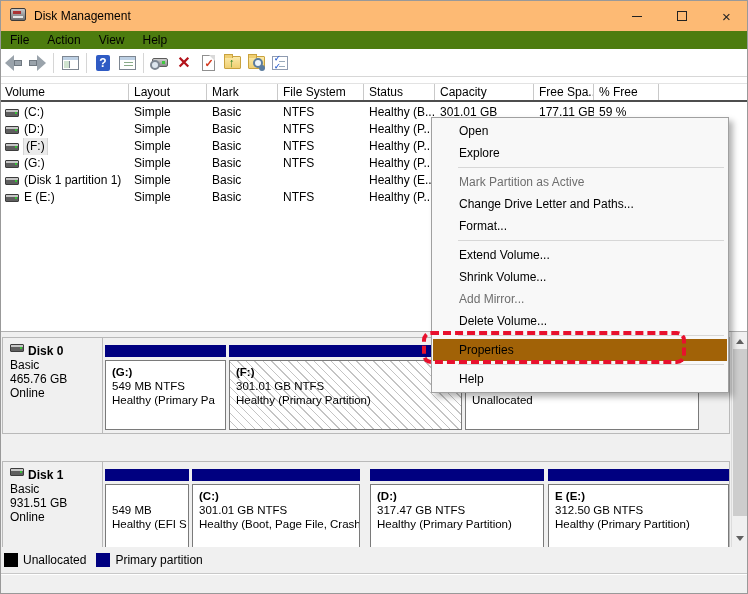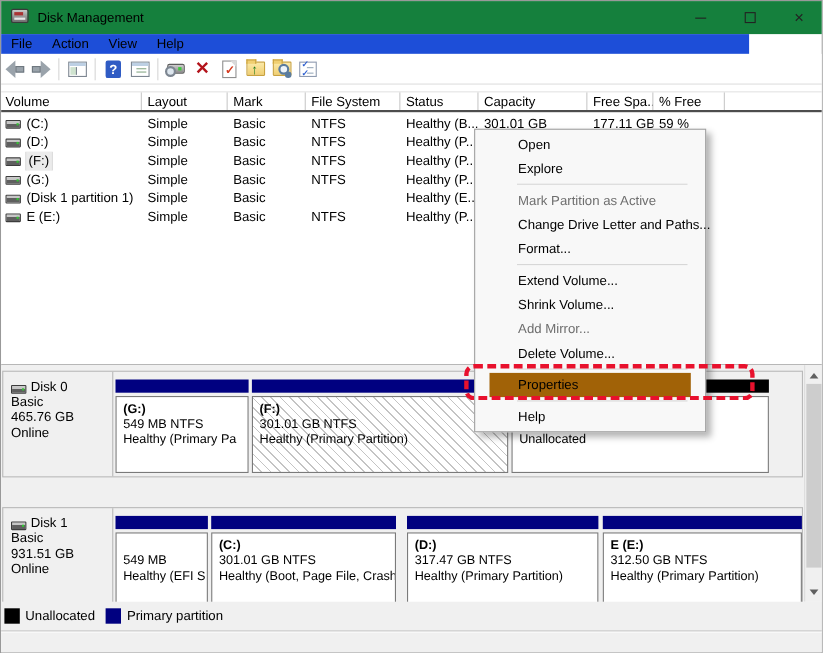--- a/index.html
+++ b/index.html
@@ -4,33 +4,33 @@
 <style>
   * { margin:0; padding:0; box-sizing:border-box; }
   html,body { background:#d8d8d8; }
   #app {
     position:relative; width:748px; height:594px;
     background:#ffffff; border:1px solid #999;
     font-family:"Liberation Sans", sans-serif; font-size:12px; color:#000;
     overflow:hidden;
   }
   
-  .titlebar { position:absolute; left:0; top:0; width:748px; height:30px; background:#15803d; }
+  .titlebar { position:absolute; left:0; top:0; width:748px; height:30px; background:#fdba74; }
   .app-icon { position:absolute; left:9px; top:7px; width:16px; height:13px;
     background:linear-gradient(#c9c9c9,#6e6e6e); border:1px solid #3a3a3a; border-radius:2px; }
   .app-icon::after { content:""; position:absolute; left:2px; top:2px; width:8px; height:3px; background:#a33; }
   .app-icon::before { content:""; position:absolute; left:2px; bottom:2px; width:10px; height:2px; background:#e8e8e8; }
   .title-text { position:absolute; left:33px; top:8px; font-size:12px; }
   .cap-btn { position:absolute; top:0; width:45px; height:30px; display:flex; align-items:center; justify-content:center; color:#222; }
   .btn-min { right:90px; } .btn-max { right:45px; } .btn-close { right:0; }
   .glyph-min { width:10px; height:1px; background:#222; }
   .glyph-max { width:10px; height:10px; border:1px solid #222; }
   .glyph-close { font-size:15px; line-height:15px; }
   
-  .menubar { position:absolute; left:0; top:30px; width:680px; height:18px; background:#1d4ed8; display:flex; align-items:center; }
+  .menubar { position:absolute; left:0; top:30px; width:748px; height:18px; background:#4d7c0f; display:flex; align-items:center; }
   .menubar .mitem { padding:0 9px; height:18px; line-height:18px; }
   
   .toolbar { position:absolute; left:0; top:48px; width:748px; height:28px; background:#fff;
     border-bottom:1px solid #d7d7d7; display:flex; align-items:center; }
   .tb-sep { width:1px; height:20px; background:#d6d6d6; margin:0 4px; }
   .tbtn { width:24px; height:24px; display:flex; align-items:center; justify-content:center; position:relative; }
   .nav-arrow { position:relative; width:17px; height:12px; }
   .nav-arrow .tri { position:absolute; top:-2px; width:0; height:0; border-top:8px solid transparent; border-bottom:8px solid transparent; }
   .nav-arrow .tail { position:absolute; top:3px; width:8px; height:6px; background:#9aa3ab; border:1px solid #6f7880; }
   .back .tri { left:0; border-right:9px solid #9aa3ab; }
@@ -71,21 +71,21 @@
     background:linear-gradient(#c6c6c6 40%,#5f5f5f 40%); border:1px solid #3c3c3c; border-radius:1px; position:relative; }
   .vol-icon::after { content:""; position:absolute; right:1px; top:2px; width:2px; height:2px; background:#35c135; }
   .vol-sel { background:#ebebeb; outline:1px solid #d5d5d5; padding:0 2px; }
   
   .pane-divider { position:absolute; left:0; top:330px; width:748px; height:1px; background:#b0b0b0; }
   .bottompane { position:absolute; left:0; top:331px; width:748px; height:215px; background:#f0f0f0; }
   
   .disk-row { position:absolute; left:1px; width:728px; height:97px; border:1px solid #b9b9b9; background:#f0f0f0; }
   .row0 { top:336px; } .row1 { top:460px; }
   .dlabel { position:absolute; left:0; top:0; width:100px; height:100%; border-right:1px solid #b9b9b9; padding:6px 0 0 7px; }
-  .dname { font-weight:normal; display:flex; align-items:flex-end; height:14px; }
+  .dname { font-weight:bold; display:flex; align-items:flex-start; height:14px; }
   .dname .vol-icon { margin-right:4px; }
   .dline { height:14px; line-height:14px; }
   .part { position:absolute; top:0; height:100%; }
   .band { position:absolute; top:7px; left:0; right:0; height:12px; }
   .band.primary { background:#000080; }
   .band.unalloc { background:#000000; }
   .pbox { position:absolute; top:22px; left:0; right:0; height:70px; background:#fff;
     border:1px solid #7a7a7a; padding:4px 2px 0 6px; overflow:hidden; }
   .pbox.hatched { background-image:repeating-linear-gradient(45deg,#ffffff 0px,#ffffff 5px,#c4c4c4 5px,#c4c4c4 6px); }
   .pl { height:14px; line-height:14px; font-size:11.5px; white-space:nowrap; }
@@ -97,22 +97,22 @@
   .tri-up { width:0; height:0; border-left:4px solid transparent; border-right:4px solid transparent; border-bottom:5px solid #606060; }
   .tri-dn { width:0; height:0; border-left:4px solid transparent; border-right:4px solid transparent; border-top:5px solid #606060; }
   .sb-thumb { position:absolute; left:1px; top:17px; width:14px; height:167px; background:#cdcdcd; }
   
   .legend { position:absolute; left:0; top:546px; width:748px; height:26px; background:#f0f0f0; display:flex; align-items:center; padding-left:3px; }
   .swatch { width:14px; height:14px; margin-right:5px; flex:none; }
   .leg-item { display:flex; align-items:center; margin-right:10px; }
   .statusbar { position:absolute; left:0; top:572px; width:748px; height:22px; background:#f0f0f0;
     border-top:1px solid #c8c8c8; box-shadow:inset 0 1px 0 #fff; }
   
-  .ctxmenu { position:absolute; left:430px; top:116px; width:211px; background:#f8f8f8;
-    border:1px solid #a0a0a0; box-shadow:4px 4px 6px rgba(0,0,0,0.30); z-index:20; padding:2px 12px; }
+  .ctxmenu { position:absolute; left:430px; top:116px; width:298px; background:#f8f8f8;
+    border:1px solid #a0a0a0; box-shadow:4px 4px 6px rgba(0,0,0,0.30); z-index:20; padding:2px 0; }
   .ci { height:22px; line-height:22px; padding-left:27px; white-space:nowrap; }
   .ci.disabled { color:#6e6e6e; }
   .ci.hl { background:#a16207; margin:0 1px; padding-left:26px; }
   .csep { height:7px; position:relative; }
   .csep::after { content:""; position:absolute; left:26px; right:4px; top:3px; height:1px; background:#d7d7d7; }
   .annotation { position:absolute; left:421px; top:330px; width:264px; height:33px;
     border:4px dashed #e8112d; border-radius:9px; z-index:30; pointer-events:none; }
 </style>
 </head>
 <body>

